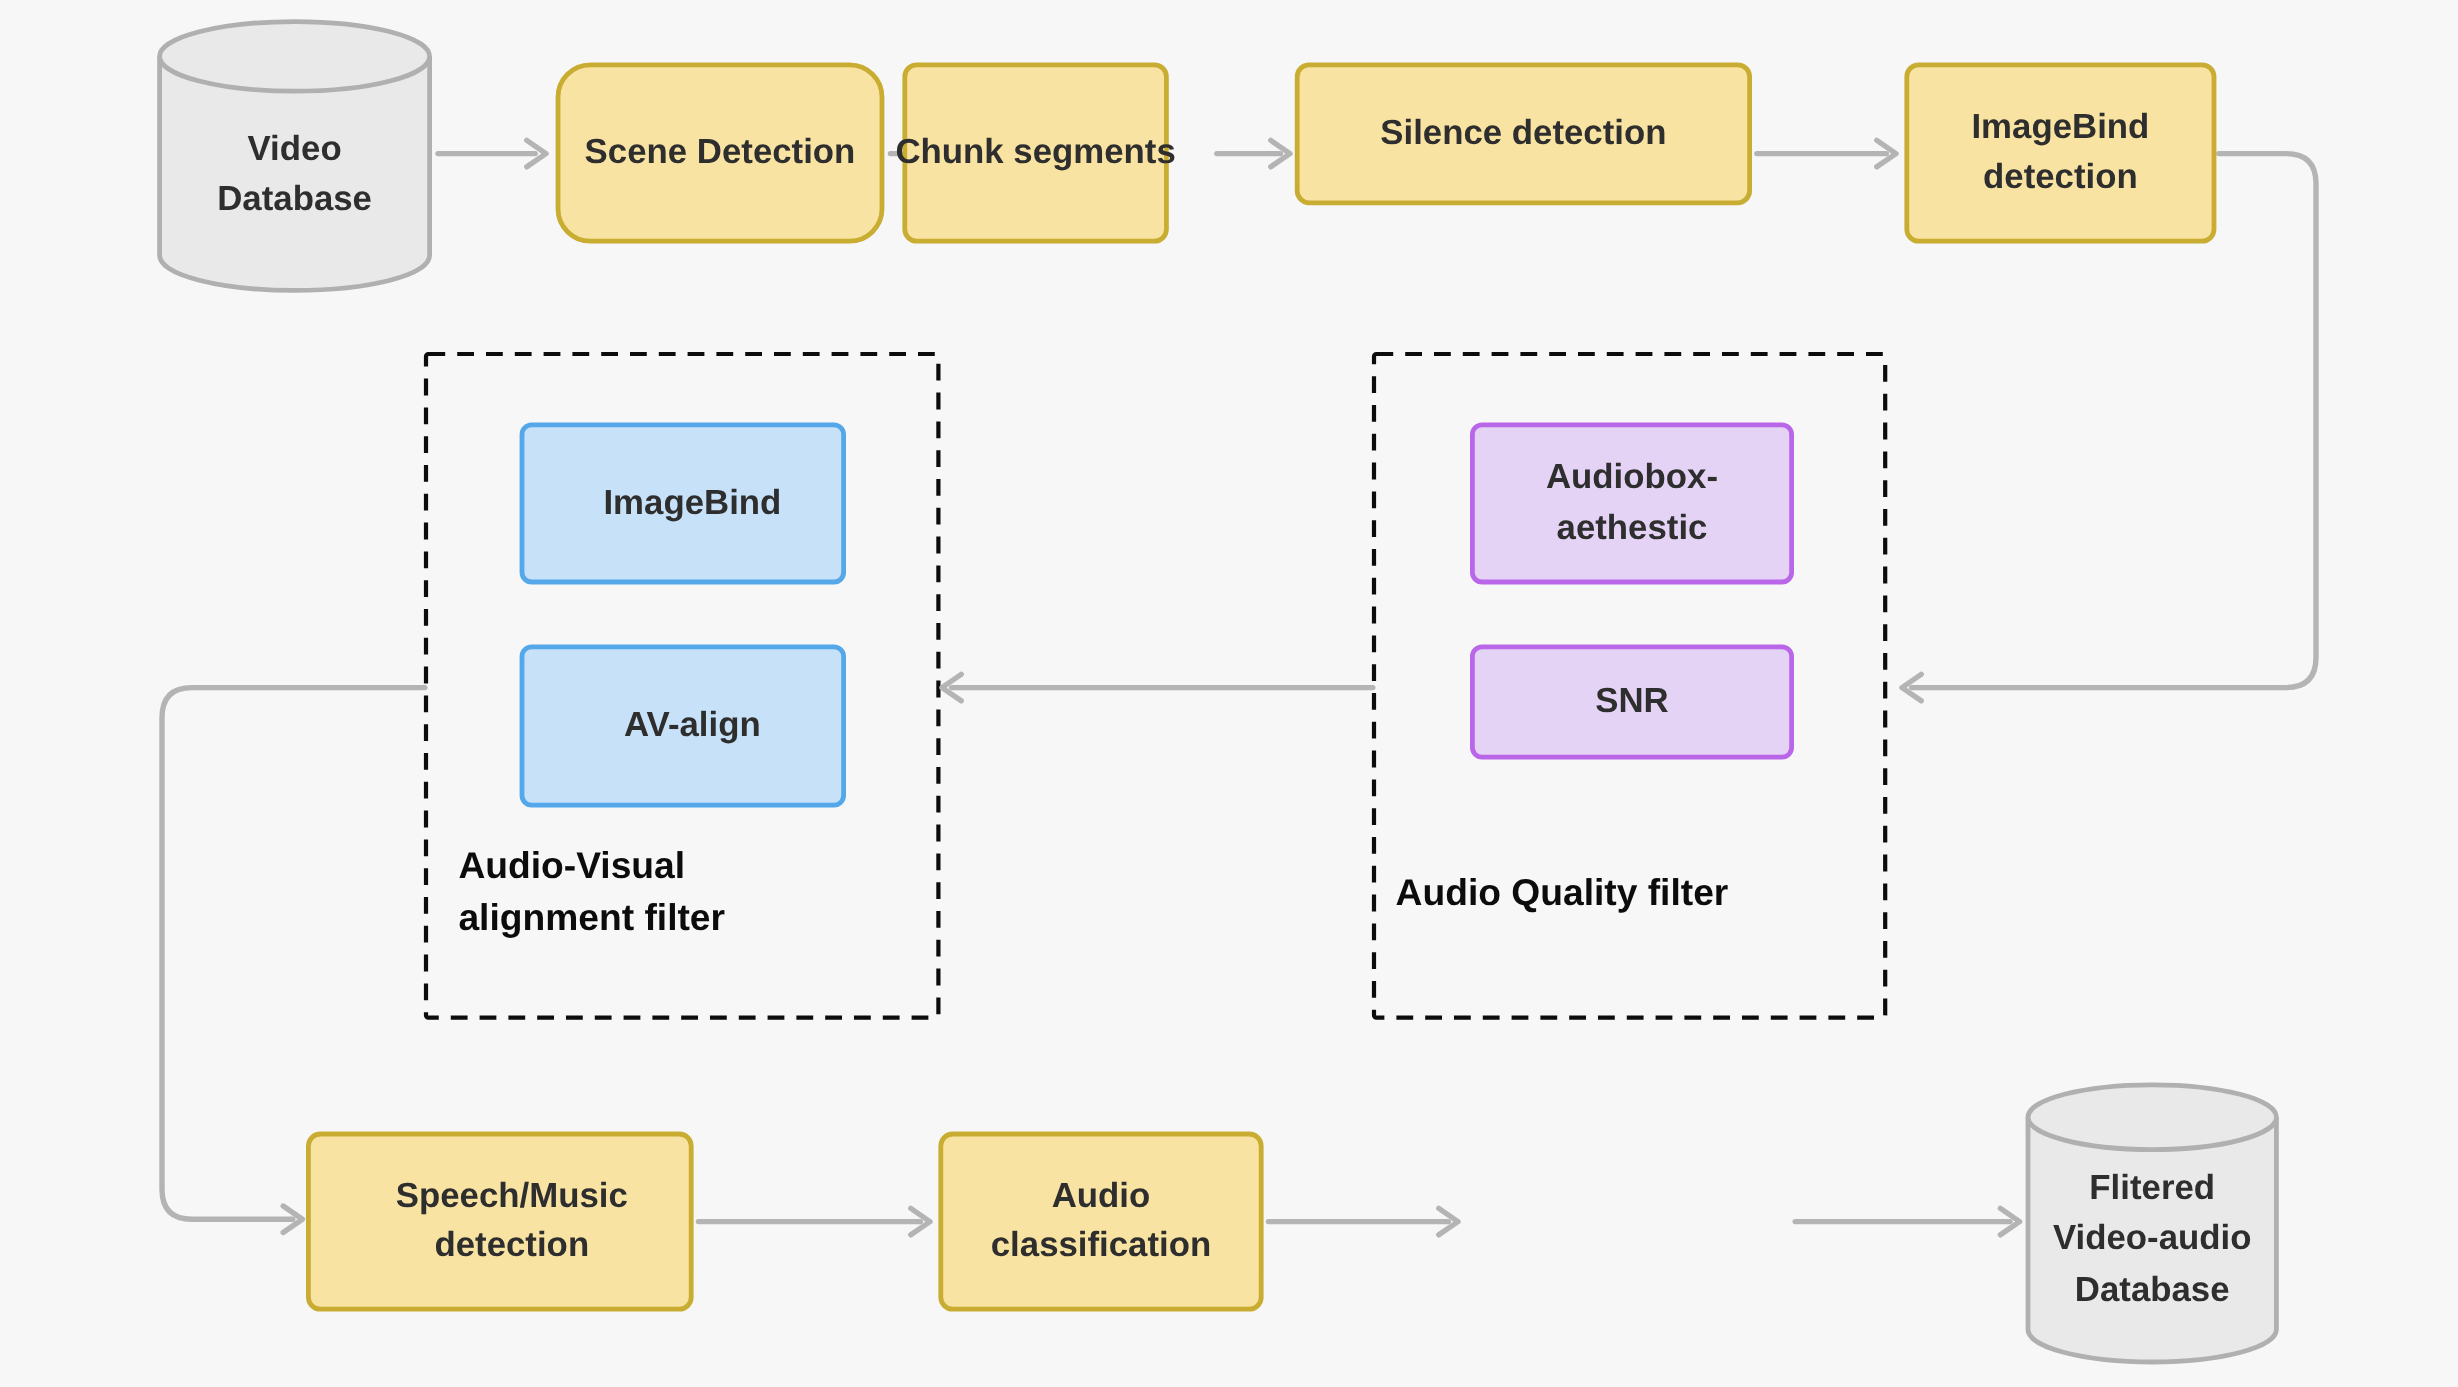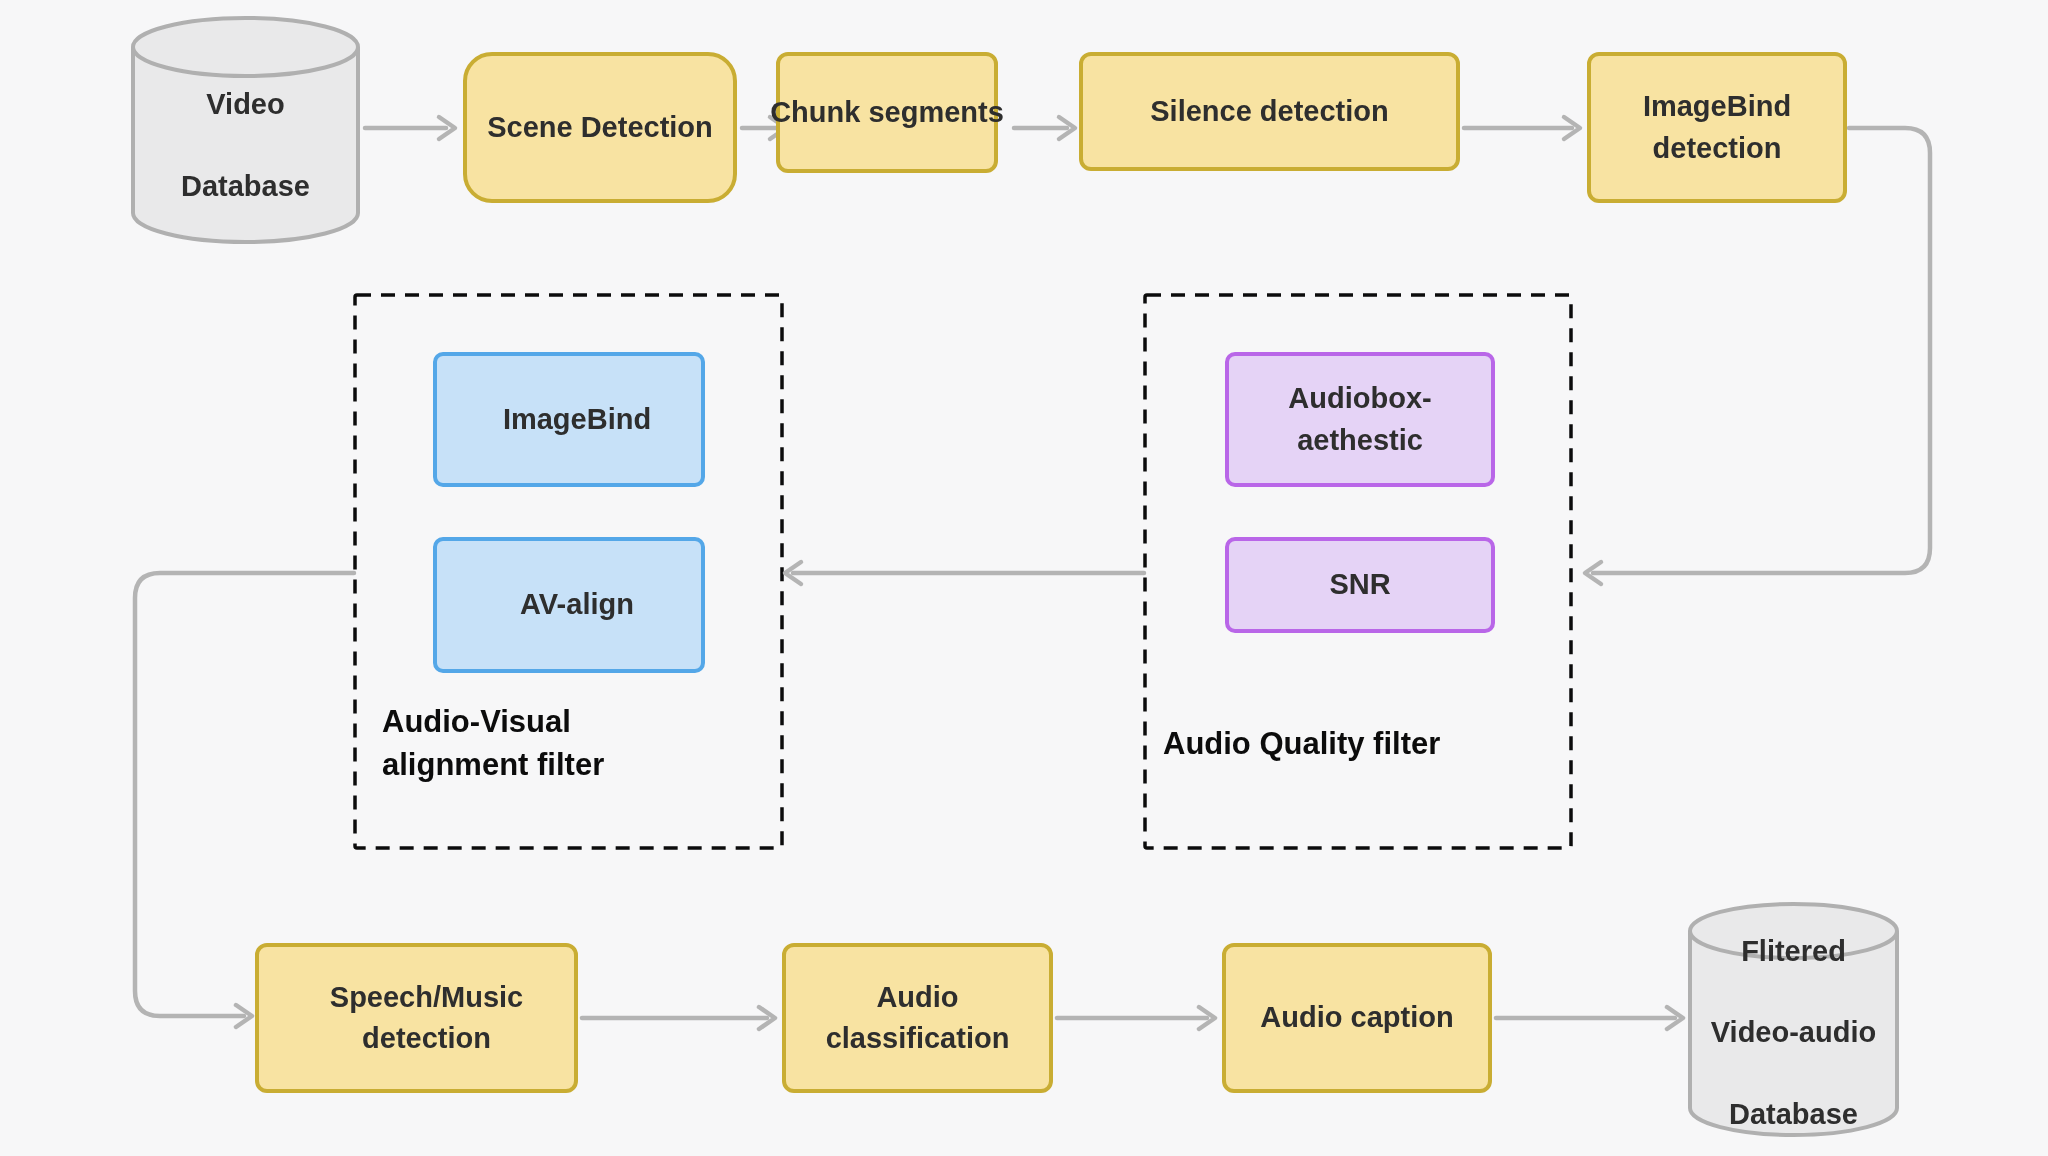--- a/index.html
+++ b/index.html
@@ -16,21 +16,21 @@
   .node{
     position:absolute;display:flex;flex-direction:column;align-items:center;justify-content:center;
     box-sizing:border-box;font-weight:700;font-size:29px;color:var(--text);
     text-align:center;line-height:1.42;white-space:nowrap;
   }
   .process{background:var(--process-fill);border:4.5px solid var(--process-border);border-radius:12px;}
   .model-blue{background:var(--blue-fill);border:4px solid var(--blue-border);border-radius:10px;padding-left:16px;}
   .model-purple{background:var(--purple-fill);border:4px solid var(--purple-border);border-radius:10px;}
   .db-label{
     position:absolute;display:flex;flex-direction:column;align-items:center;justify-content:center;
-    font-weight:700;font-size:29px;color:var(--text);text-align:center;line-height:1.45;white-space:nowrap;gap:39px;
+    font-weight:700;font-size:29px;color:var(--text);text-align:center;line-height:1.45;white-space:nowrap;
   }
   .group-label{
     position:absolute;font-weight:700;font-size:31px;color:var(--group-border);
     line-height:1.4;white-space:nowrap;
   }
 </style>
 </head>
 <body>
 
 <div class="stage">
@@ -97,21 +97,21 @@
   </div>
   <div class="db-label" style="left:1690px;top:940px;width:207px;height:185px;">
     <span>Flitered</span>
     <span>Video-audio</span>
     <span>Database</span>
   </div>
 
   <div class="node process" style="left:463px;top:52px;width:274px;height:151px;border-radius:29px;">
     <span>Scene Detection</span>
   </div>
-  <div class="node process" style="left:776px;top:52px;width:222px;height:121px;">
+  <div class="node process" style="left:752px;top:52px;width:222px;height:151px;">
     <span>Chunk segments</span>
   </div>
   <div class="node process" style="left:1079px;top:52px;width:381px;height:119px;">
     <span>Silence detection</span>
   </div>
   <div class="node process" style="left:1587px;top:52px;width:260px;height:151px;">
     <span>ImageBind</span>
     <span>detection</span>
   </div>
 
@@ -138,17 +138,14 @@
   </div>
 
   <div class="node process" style="left:255px;top:943px;width:323px;height:150px;padding-left:20px;">
     <span>Speech/Music</span>
     <span>detection</span>
   </div>
   <div class="node process" style="left:782px;top:943px;width:271px;height:150px;">
     <span>Audio</span>
     <span>classification</span>
   </div>
-  <div class="node process" style="left:1222px;top:943px;width:270px;height:150px;">
-    <span>Audio caption</span>
-  </div>
 
 </div>
 
 </body></html>

